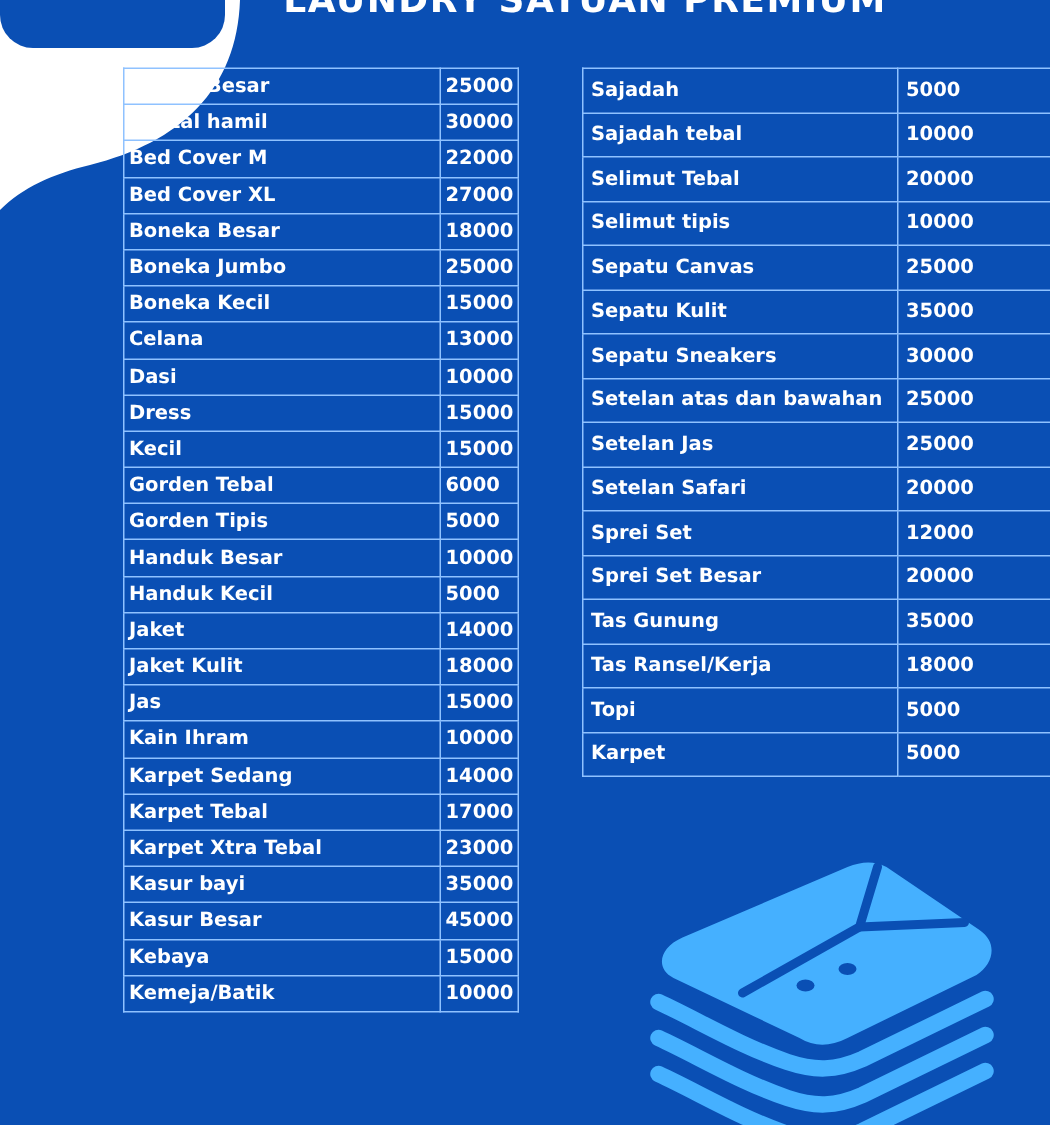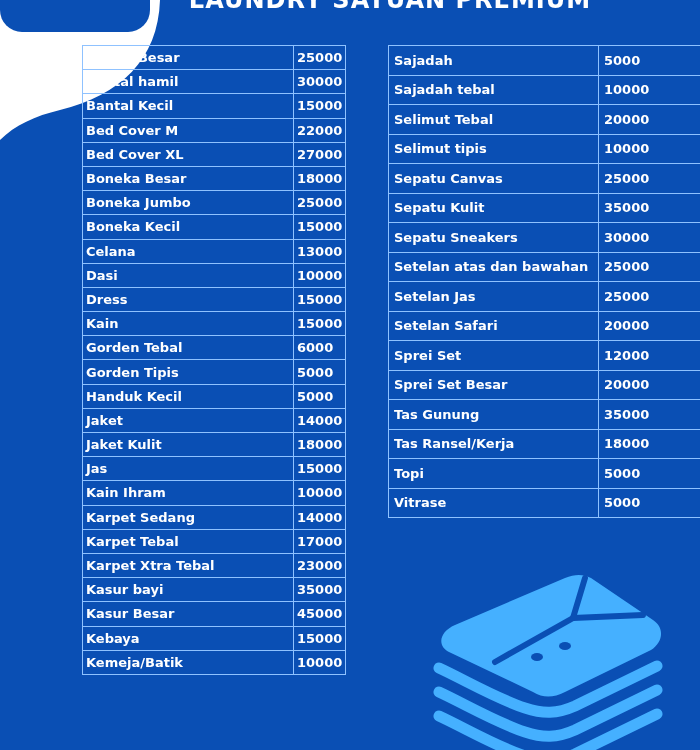--- a/index.html
+++ b/index.html
@@ -53,24 +53,20 @@
   <tbody id="left-body">
       <tr>
         <td class="name">Bantal Besar</td>
         <td class="price-cell">25000</td>
       </tr>
       <tr>
         <td class="name">Bantal hamil</td>
         <td class="price-cell">30000</td>
       </tr>
       <tr>
-        <td class="name">Bantal Kecil</td>
-        <td class="price-cell">15000</td>
-      </tr>
-      <tr>
         <td class="name">Bed Cover M</td>
         <td class="price-cell">22000</td>
       </tr>
       <tr>
         <td class="name">Bed Cover XL</td>
         <td class="price-cell">27000</td>
       </tr>
       <tr>
         <td class="name">Boneka Besar</td>
         <td class="price-cell">18000</td>
@@ -89,32 +85,36 @@
       </tr>
       <tr>
         <td class="name">Dasi</td>
         <td class="price-cell">10000</td>
       </tr>
       <tr>
         <td class="name">Dress</td>
         <td class="price-cell">15000</td>
       </tr>
       <tr>
-        <td class="name">Kain</td>
+        <td class="name">Kecil</td>
         <td class="price-cell">15000</td>
       </tr>
       <tr>
         <td class="name">Gorden Tebal</td>
         <td class="price-cell">6000</td>
       </tr>
       <tr>
         <td class="name">Gorden Tipis</td>
         <td class="price-cell">5000</td>
       </tr>
       <tr>
+        <td class="name">Handuk Besar</td>
+        <td class="price-cell">10000</td>
+      </tr>
+      <tr>
         <td class="name">Handuk Kecil</td>
         <td class="price-cell">5000</td>
       </tr>
       <tr>
         <td class="name">Jaket</td>
         <td class="price-cell">14000</td>
       </tr>
       <tr>
         <td class="name">Jaket Kulit</td>
         <td class="price-cell">18000</td>
@@ -214,21 +214,21 @@
       </tr>
       <tr>
         <td class="name">Tas Ransel/Kerja</td>
         <td class="price-cell">18000</td>
       </tr>
       <tr>
         <td class="name">Topi</td>
         <td class="price-cell">5000</td>
       </tr>
       <tr>
-        <td class="name">Vitrase</td>
+        <td class="name">Karpet</td>
         <td class="price-cell">5000</td>
       </tr>
     </tbody>
 </table>
 
 <svg class="icon" width="245" height="185" viewBox="0 0 245 185">
   <g fill="#45b0ff">
     <path d="M30,55 L140,8 C150,4 158,4 166,8 L228,50 C240,58 238,72 226,80 L140,122 C128,128 118,128 108,122 L24,82 C12,76 14,62 30,55 Z"></path>
   </g>
   <g stroke="#0a4fb4" stroke-width="6" fill="none" stroke-linecap="round">

